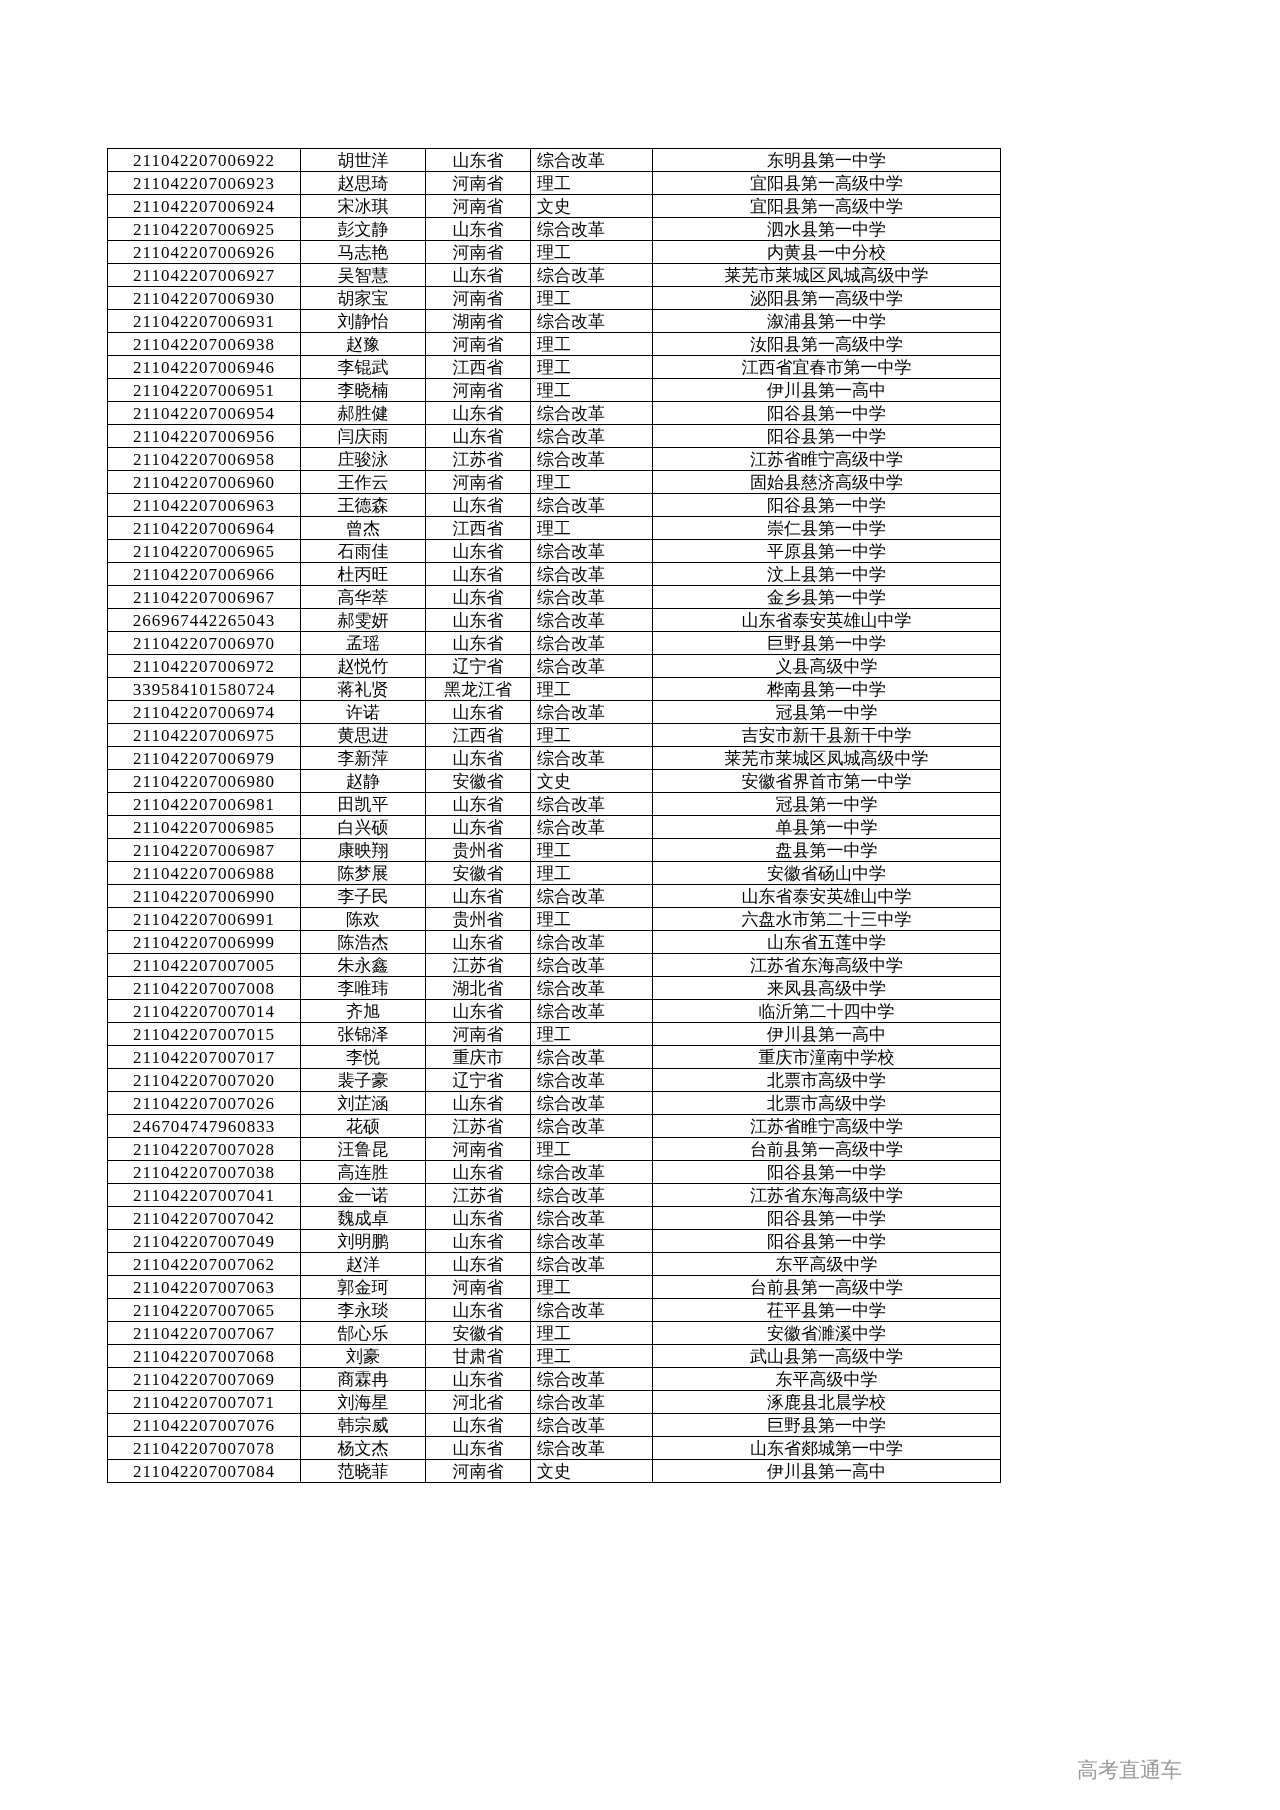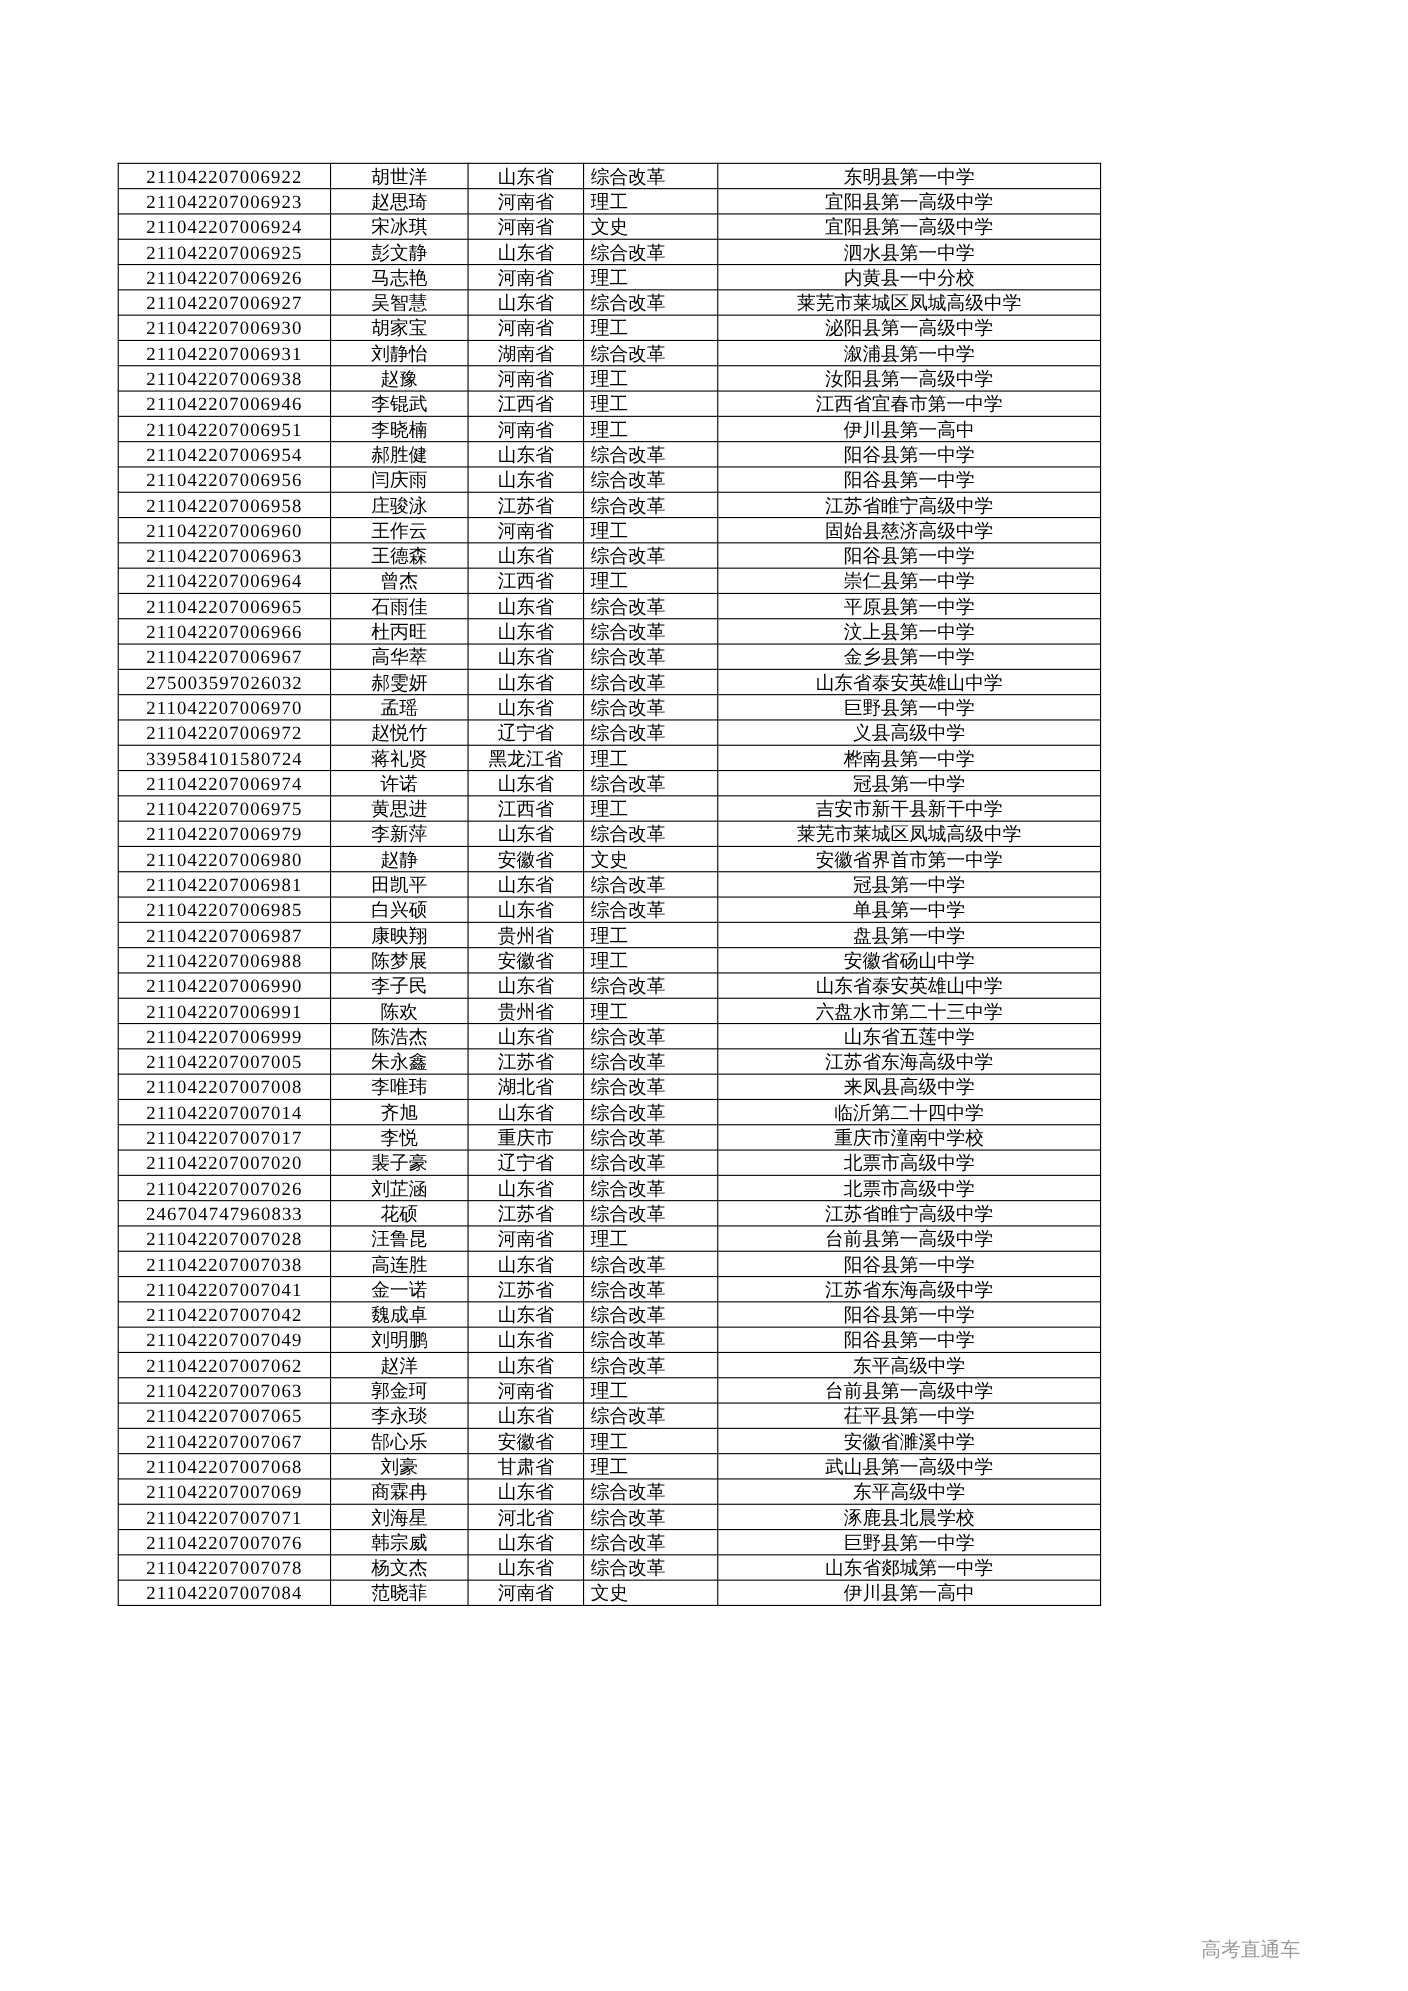--- a/index.html
+++ b/index.html
@@ -40,21 +40,21 @@
   }
   td.col-0 { text-align: center; letter-spacing: 1px; }
   td.col-1 { text-align: center; }
   td.col-2 { text-align: center; }
   td.col-3 { text-align: left; }
   td.col-4 { text-align: center; }
   .watermark {
     position: absolute;
     right: 98px;
     bottom: 26px;
-    font-size: 18px;
+    font-size: 21px;
     color: #9a9a9a;
     font-family: "Liberation Sans", "DejaVu Sans", sans-serif;
   }
 </style>
 </head>
 <body>
 
 <div class="page">
 
   <table class="roster">
@@ -200,21 +200,21 @@
           <td class="col-4">汶上县第一中学</td>
         </tr>
         <tr>
           <td class="col-0">211042207006967</td>
           <td class="col-1">高华萃</td>
           <td class="col-2">山东省</td>
           <td class="col-3">综合改革</td>
           <td class="col-4">金乡县第一中学</td>
         </tr>
         <tr>
-          <td class="col-0">275003597026032</td>
+          <td class="col-0">266967442265043</td>
           <td class="col-1">郝雯妍</td>
           <td class="col-2">山东省</td>
           <td class="col-3">综合改革</td>
           <td class="col-4">山东省泰安英雄山中学</td>
         </tr>
         <tr>
           <td class="col-0">211042207006970</td>
           <td class="col-1">孟瑶</td>
           <td class="col-2">山东省</td>
           <td class="col-3">综合改革</td>
@@ -324,20 +324,27 @@
           <td class="col-2">湖北省</td>
           <td class="col-3">综合改革</td>
           <td class="col-4">来凤县高级中学</td>
         </tr>
         <tr>
           <td class="col-0">211042207007014</td>
           <td class="col-1">齐旭</td>
           <td class="col-2">山东省</td>
           <td class="col-3">综合改革</td>
           <td class="col-4">临沂第二十四中学</td>
+        </tr>
+        <tr>
+          <td class="col-0">211042207007015</td>
+          <td class="col-1">张锦泽</td>
+          <td class="col-2">河南省</td>
+          <td class="col-3">理工</td>
+          <td class="col-4">伊川县第一高中</td>
         </tr>
         <tr>
           <td class="col-0">211042207007017</td>
           <td class="col-1">李悦</td>
           <td class="col-2">重庆市</td>
           <td class="col-3">综合改革</td>
           <td class="col-4">重庆市潼南中学校</td>
         </tr>
         <tr>
           <td class="col-0">211042207007020</td>

